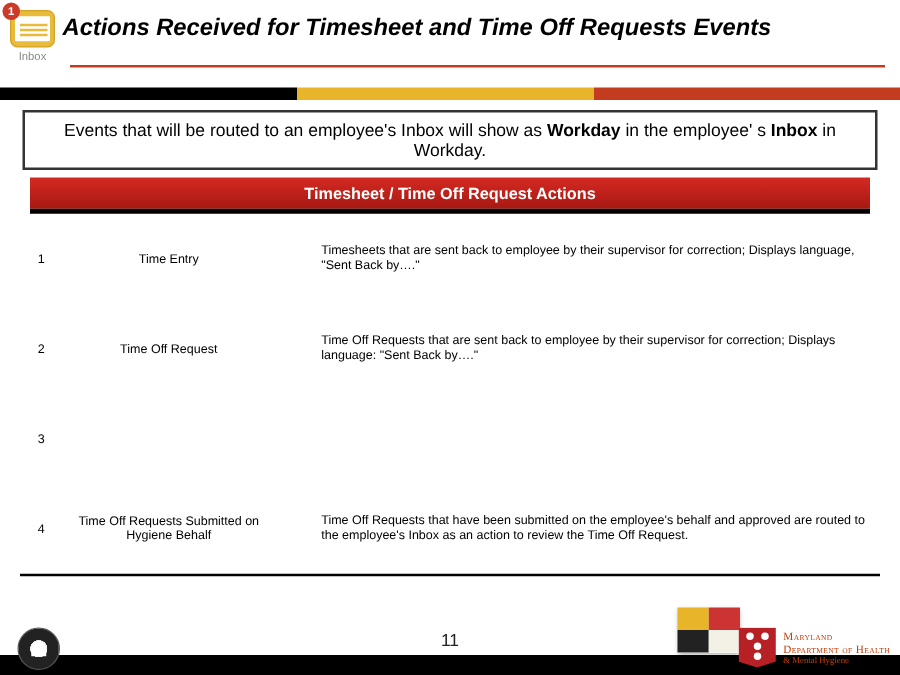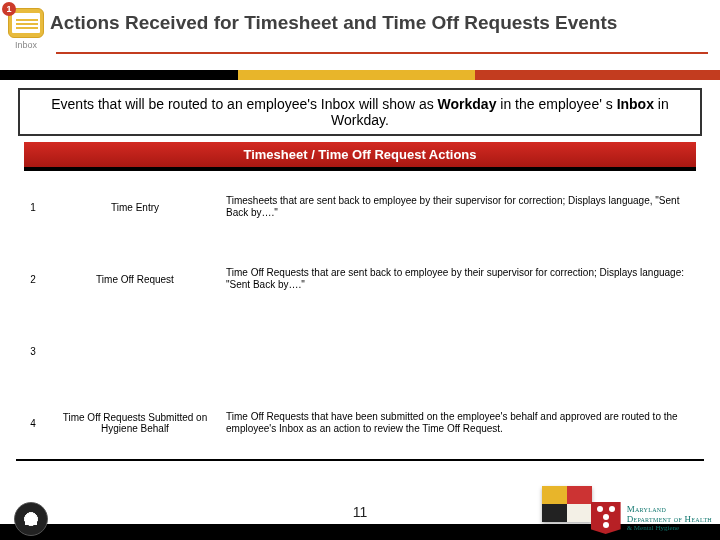--- a/index.html
+++ b/index.html
@@ -59,23 +59,24 @@
     justify-content: center;
   }
   .inbox-label {
     font-size: 9px;
     color: #888;
     margin-top: 2px;
   }
   .title {
     font-size: 19px;
     font-weight: bold;
-    color: #404040;
+    color: #000000;
     flex: 1;
     padding-top: 4px;
+    font-style: italic;
   }
   .title-underline {
     height: 2px;
     background: #c33c1f;
     margin: 2px 12px 0 56px;
   }
   .gradient-bar {
     height: 10px;
     background: linear-gradient(90deg, #000 0%, #000 33%, #e8b52a 33%, #e8b52a 66%, #c33c1f 66%, #c33c1f 100%);
     margin: 16px 0 8px 0;
@@ -113,20 +114,21 @@
   }
   .row .name {
     width: 170px;
     text-align: center;
     padding: 0 4px;
   }
   .row .desc {
     flex: 1;
     padding: 0 6px;
     line-height: 1.25;
+    margin-left: 31px;
   }
   .table-end {
     height: 2px;
     background: #000;
     margin: 0 16px;
   }
   .footer {
     position: absolute;
     bottom: 0; left: 0; right: 0;
     height: 58px;
@@ -170,21 +172,21 @@
   }
   .flag div:nth-child(1){background:#e8b52a;}
   .flag div:nth-child(2){background:#c33;}
   .flag div:nth-child(3){background:#222;}
   .flag div:nth-child(4){background:#f3f0e6;}
   .dept-logo {
     position: absolute;
     bottom: 6px; right: 8px;
     display: flex;
     align-items: center;
-    color: #0f766e;
+    color: #c2410c;
     z-index: 2;
   }
   .dept-logo .mark {
     width: 30px; height: 32px;
     background: #b72025;
     margin-right: 6px;
     position: relative;
     clip-path: polygon(0 0, 100% 0, 100% 85%, 50% 100%, 0 85%);
   }
   .dept-logo .mark::before {

